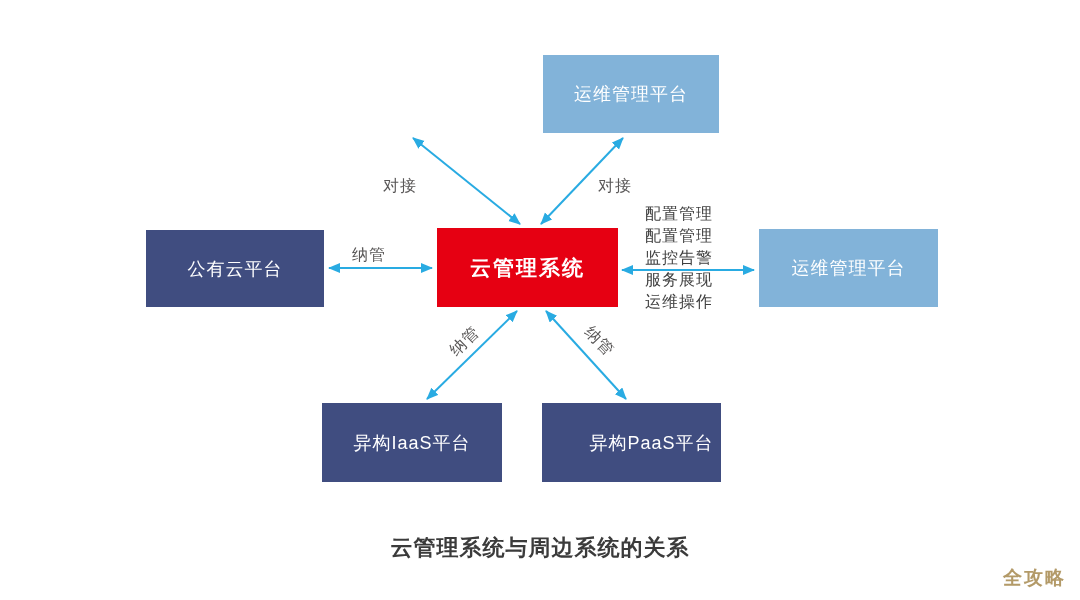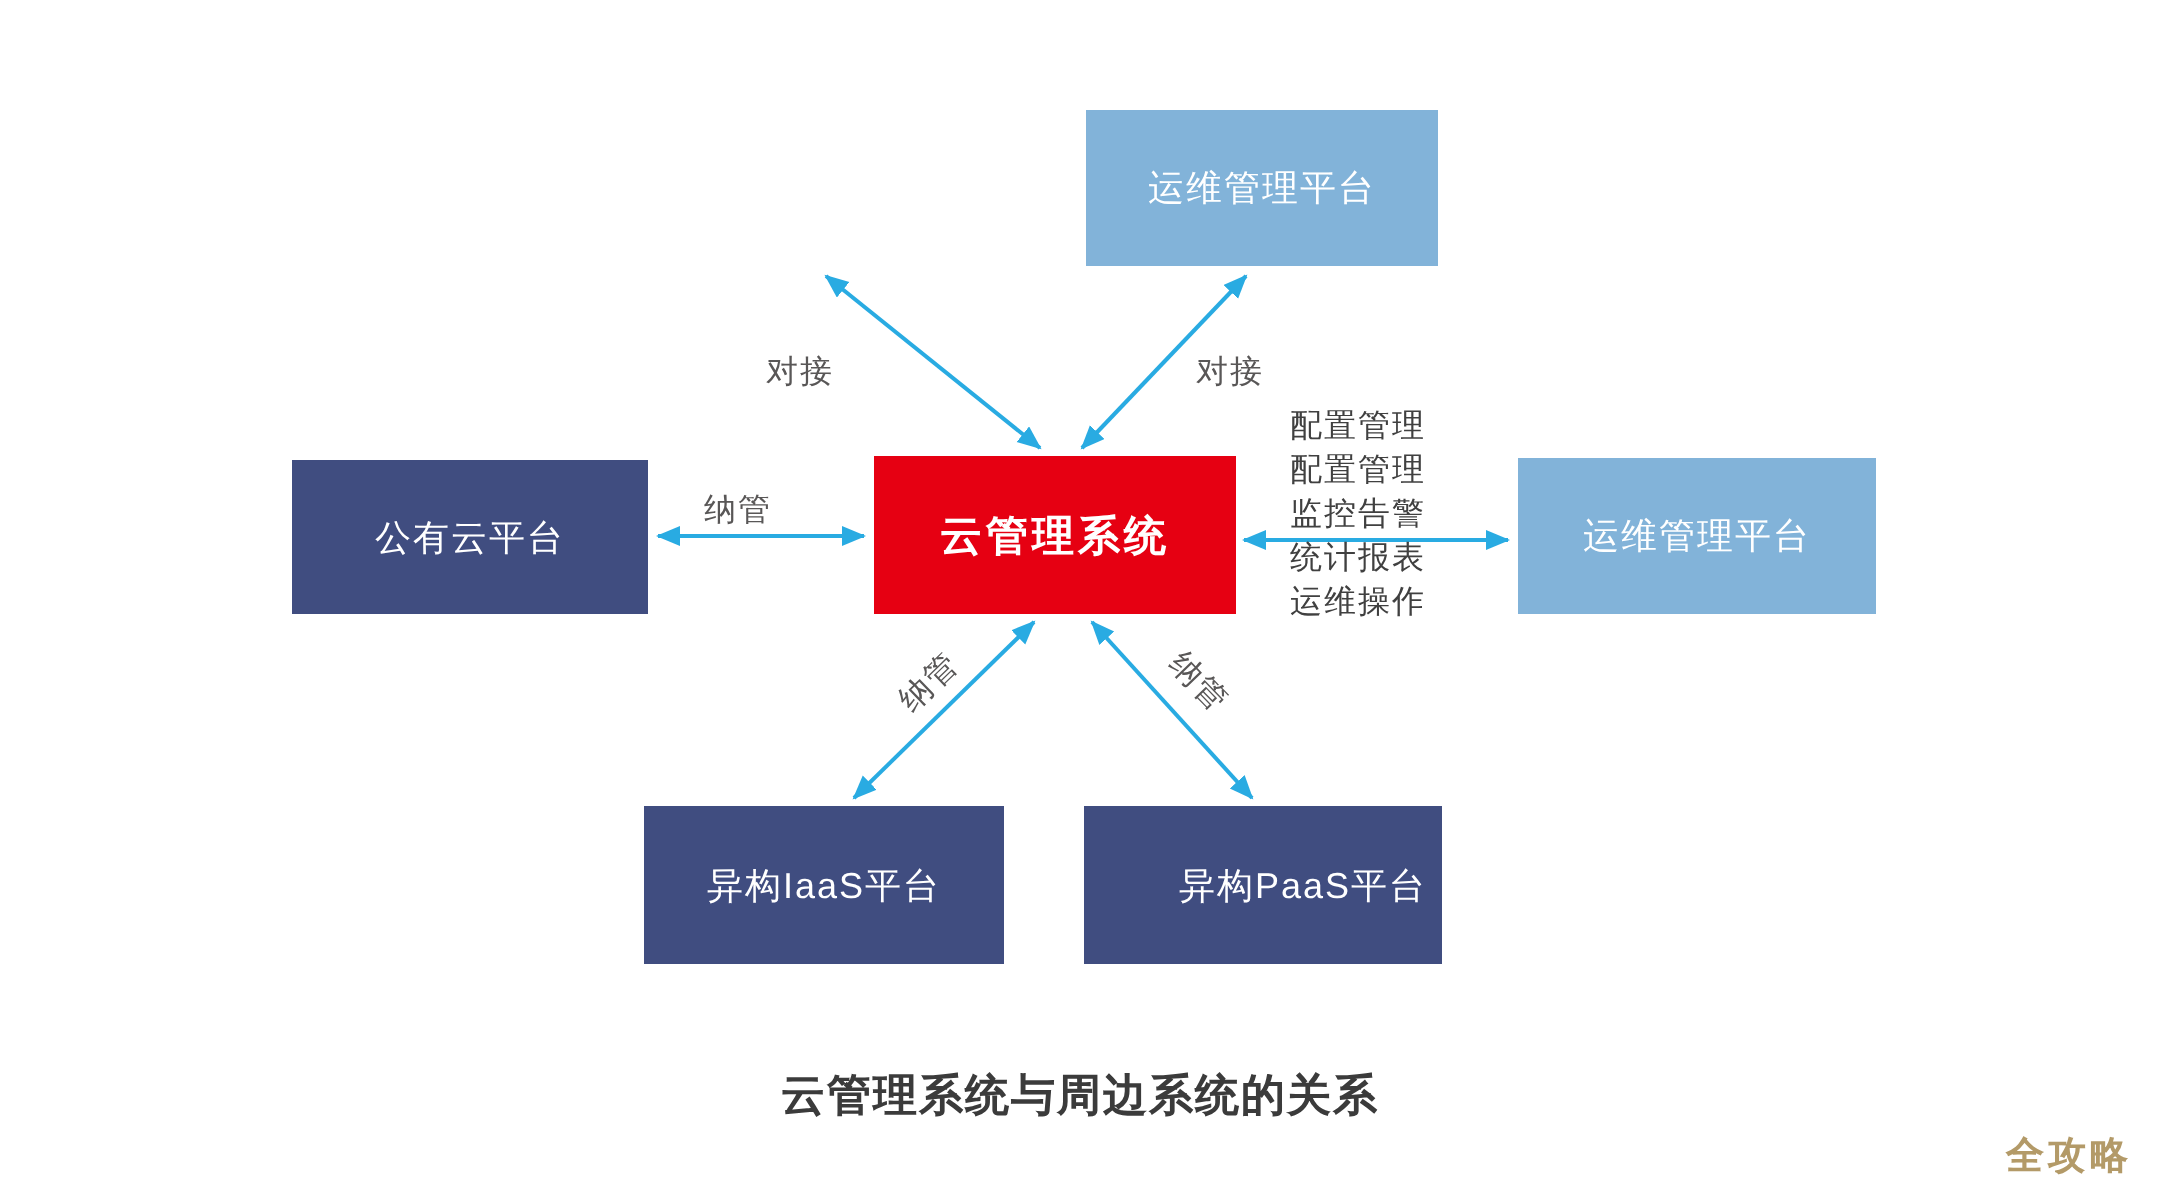--- a/index.html
+++ b/index.html
@@ -97,21 +97,21 @@
   <div class="edge-label" style="left:352px;top:245px;">纳管</div>
 
   <div class="edge-label rot-left" style="left:448px;top:331px;">纳管</div>
 
   <div class="edge-label rot-right" style="left:582px;top:331px;">纳管</div>
 
   <div class="right-list">
     <span>配置管理</span>
     <span>配置管理</span>
     <span>监控告警</span>
-    <span>统计报表</span>
+    <span>服务展现</span>
     <span>运维操作</span>
   </div>
 
   <div class="caption">云管理系统与周边系统的关系</div>
 
   <div class="watermark">全攻略</div>
 
 </div>
 
 </body></html>

